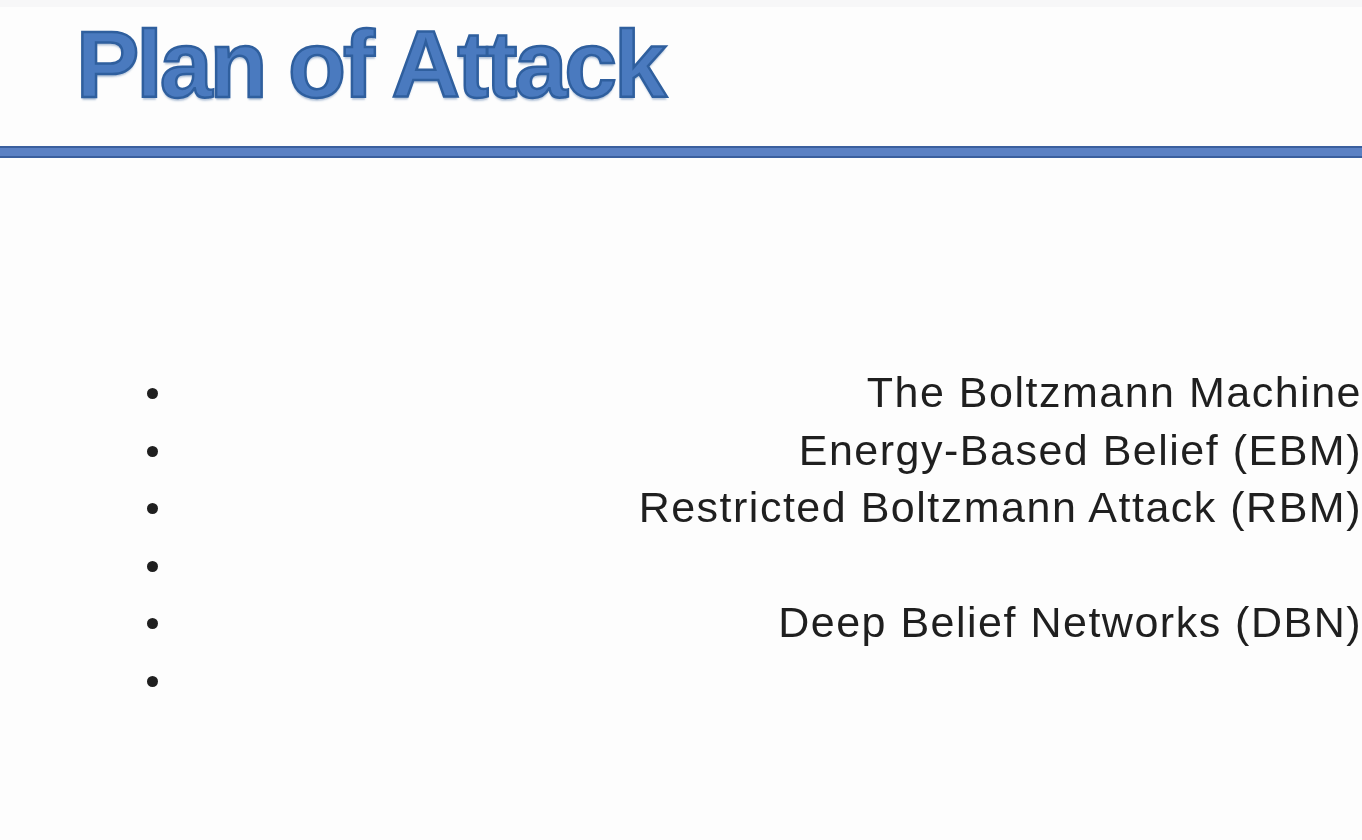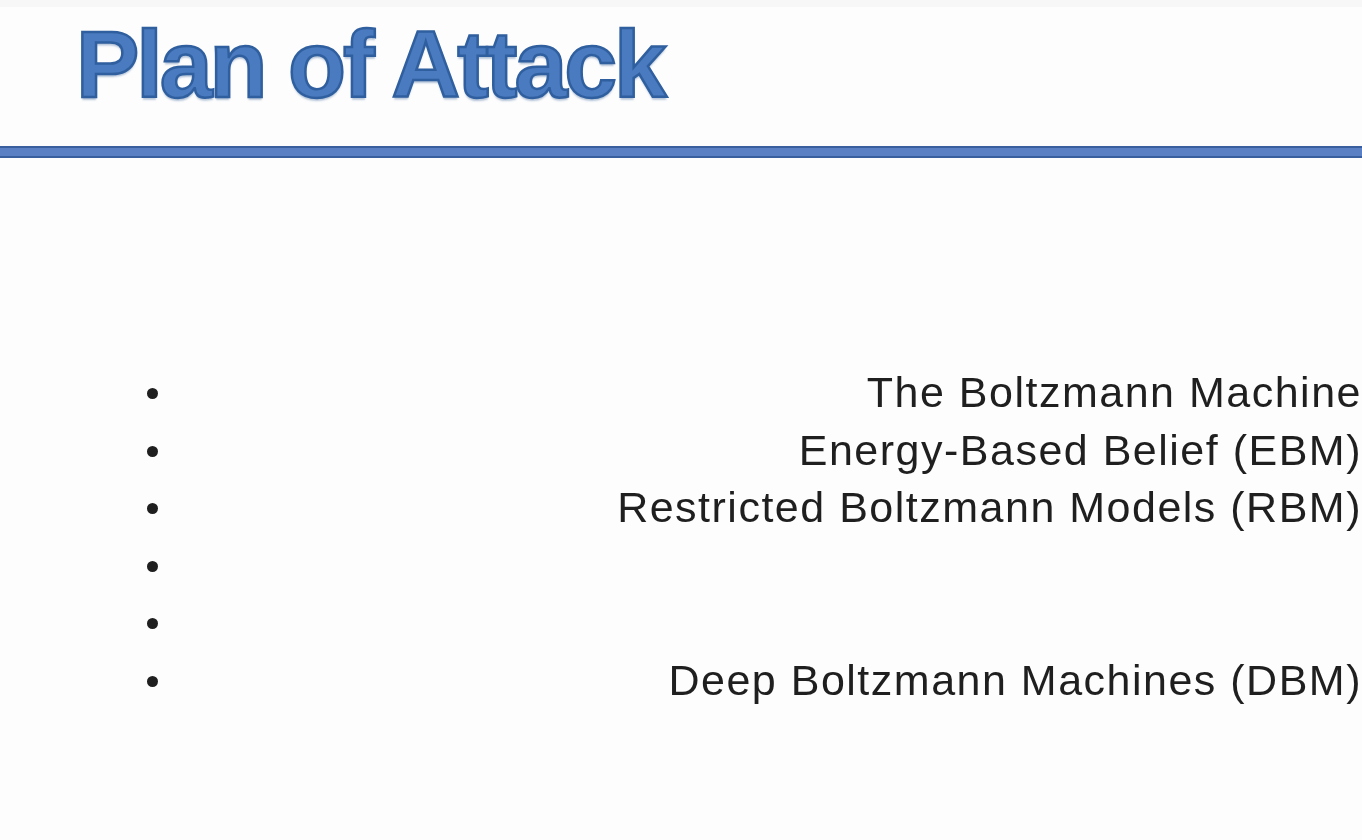--- a/index.html
+++ b/index.html
@@ -113,26 +113,26 @@
     <li class="bullet-item">
       <span class="bullet-dot"></span>
       <span>The Boltzmann Machine</span>
     </li>
     <li class="bullet-item">
       <span class="bullet-dot"></span>
       <span>Energy-Based Belief (EBM)</span>
     </li>
     <li class="bullet-item">
       <span class="bullet-dot"></span>
-      <span>Restricted Boltzmann Models (RBM)</span>
+      <span>Restricted Boltzmann Attack (RBM)</span>
     </li>
     <li class="bullet-item">
       <span class="bullet-dot"></span>
     </li>
     <li class="bullet-item">
       <span class="bullet-dot"></span>
+      <span>Deep Belief Networks (DBN)</span>
     </li>
     <li class="bullet-item">
       <span class="bullet-dot"></span>
-      <span>Deep Boltzmann Machines (DBM)</span>
     </li>
   </ul>
 </div>
 
 </body></html>

